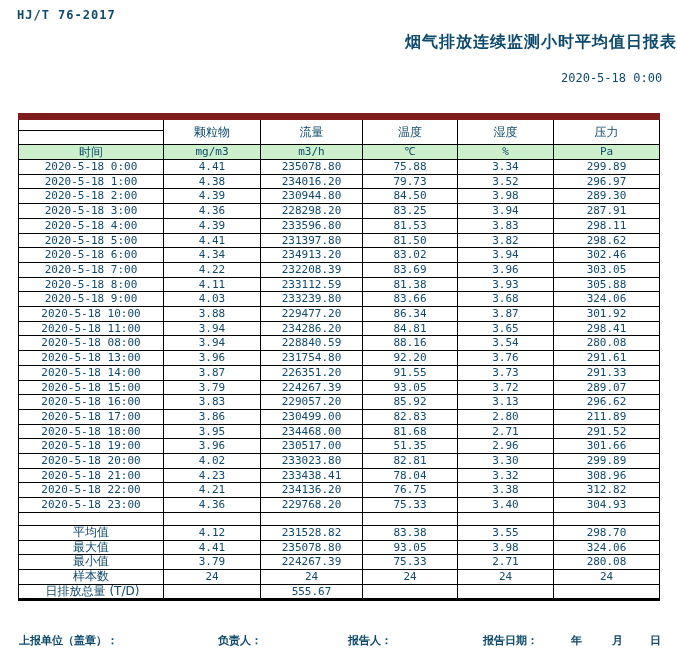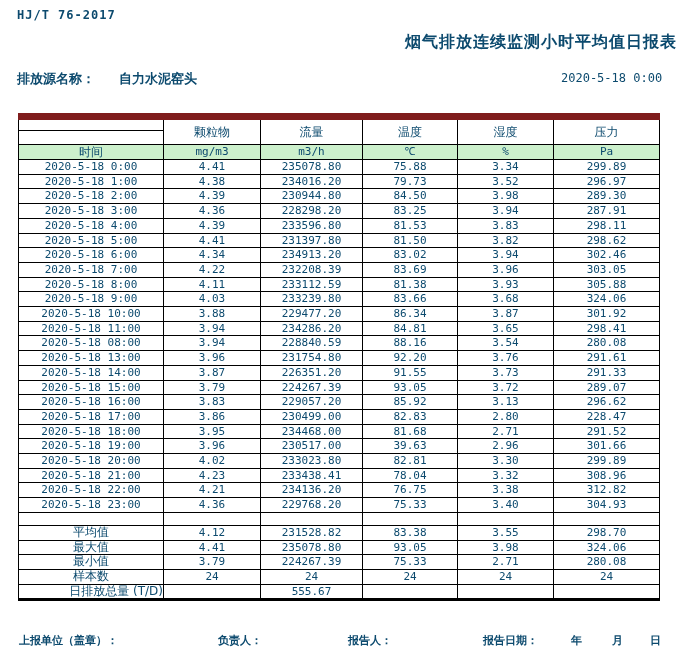--- a/index.html
+++ b/index.html
@@ -35,37 +35,34 @@
     overflow:hidden; white-space:nowrap;
   }
   .report-table thead th, .report-table thead td { height:14px; line-height:14px; }
   .report-table thead th { font-size:12px; }
   .unit-row td { font-family:"DejaVu Sans Mono","Liberation Mono",monospace;margin-top:37px; }
   .unit-row td:first-child { font-family:"DejaVu Sans","Liberation Sans",sans-serif; font-size:12px; }
   tbody.data td, tbody.summary td {
     font-family:"DejaVu Sans Mono","Liberation Mono",monospace;
   }
   tbody.summary td.label { font-family:"DejaVu Sans","Liberation Sans",sans-serif; font-size:12px; }
-  tbody.summary tr:last-child td.label { text-align:right; padding-left:3px; }
+  tbody.summary tr:last-child td.label { text-align:center; padding-left:3px; }
   tr.spacer-row td { height:13px; }
   .note { position:absolute; top:613px; left:19px; font-weight:bold; font-size:12px; }
   .sign-label { position:absolute; top:633px; font-weight:bold; font-size:11px; white-space:nowrap; }
 </style>
 </head>
 <body>
 
 <div class="report">
 
   <div class="std">HJ/T  76-2017</div>
 
   <div class="title">烟气排放连续监测小时平均值日报表</div>
 
-  <div class="source">
-    <span>排放源名称：</span><span class="src-name">自力水泥窑头</span>
-  </div>
 
   <div class="datetime">2020-5-18 0:00</div>
 
   <table class="report-table">
     <colgroup>
       <col style="width:145px">
         <col style="width:97px">
         <col style="width:102px">
       <col style="width:95px">
         <col style="width:96px">
@@ -228,35 +225,35 @@
           <td>85.92</td>
           <td>3.13</td>
           <td>296.62</td>
         </tr>
         <tr>
           <td>2020-5-18 17:00</td>
           <td>3.86</td>
           <td>230499.00</td>
           <td>82.83</td>
           <td>2.80</td>
-          <td>228.47</td>
+          <td>211.89</td>
         </tr>
         <tr>
           <td>2020-5-18 18:00</td>
           <td>3.95</td>
           <td>234468.00</td>
           <td>81.68</td>
           <td>2.71</td>
           <td>291.52</td>
         </tr>
         <tr>
           <td>2020-5-18 19:00</td>
           <td>3.96</td>
           <td>230517.00</td>
-          <td>39.63</td>
+          <td>51.35</td>
           <td>2.96</td>
           <td>301.66</td>
         </tr>
         <tr>
           <td>2020-5-18 20:00</td>
           <td>4.02</td>
           <td>233023.80</td>
           <td>82.81</td>
           <td>3.30</td>
           <td>299.89</td>

